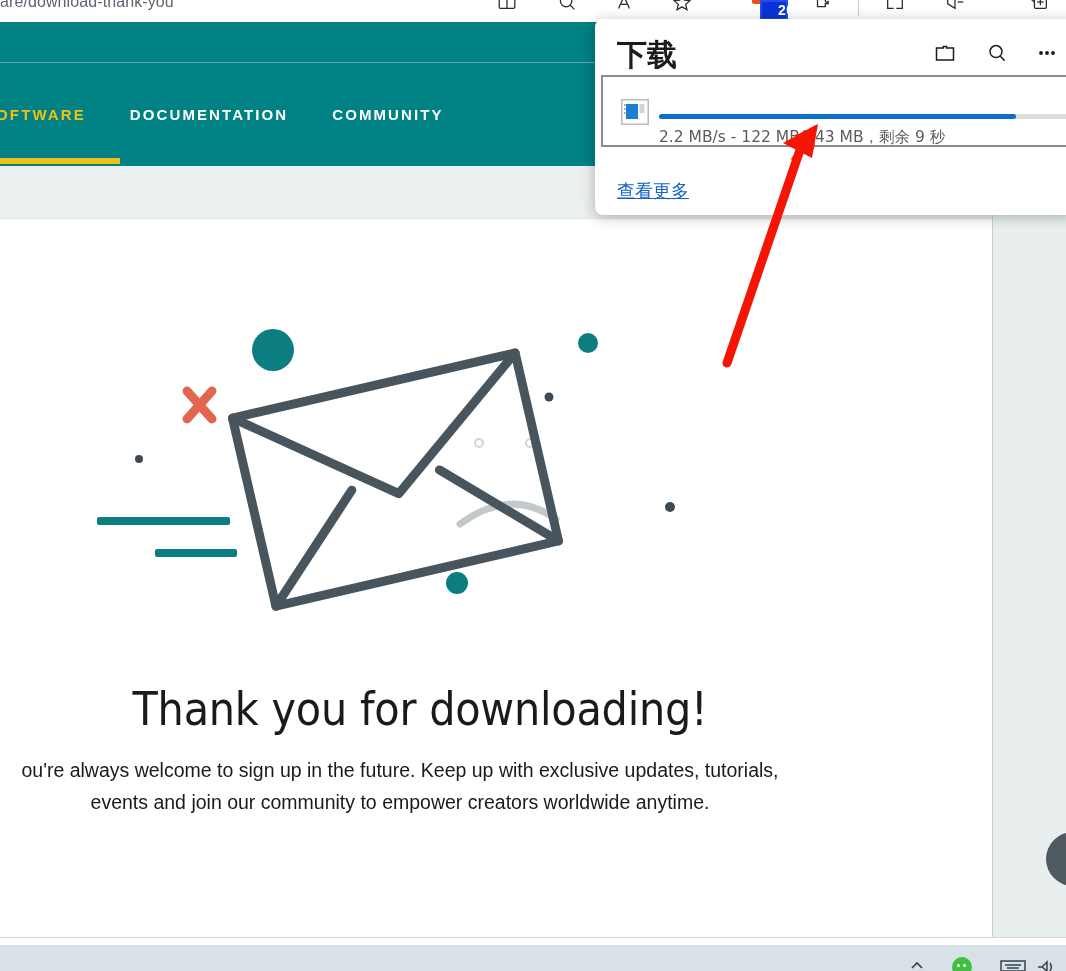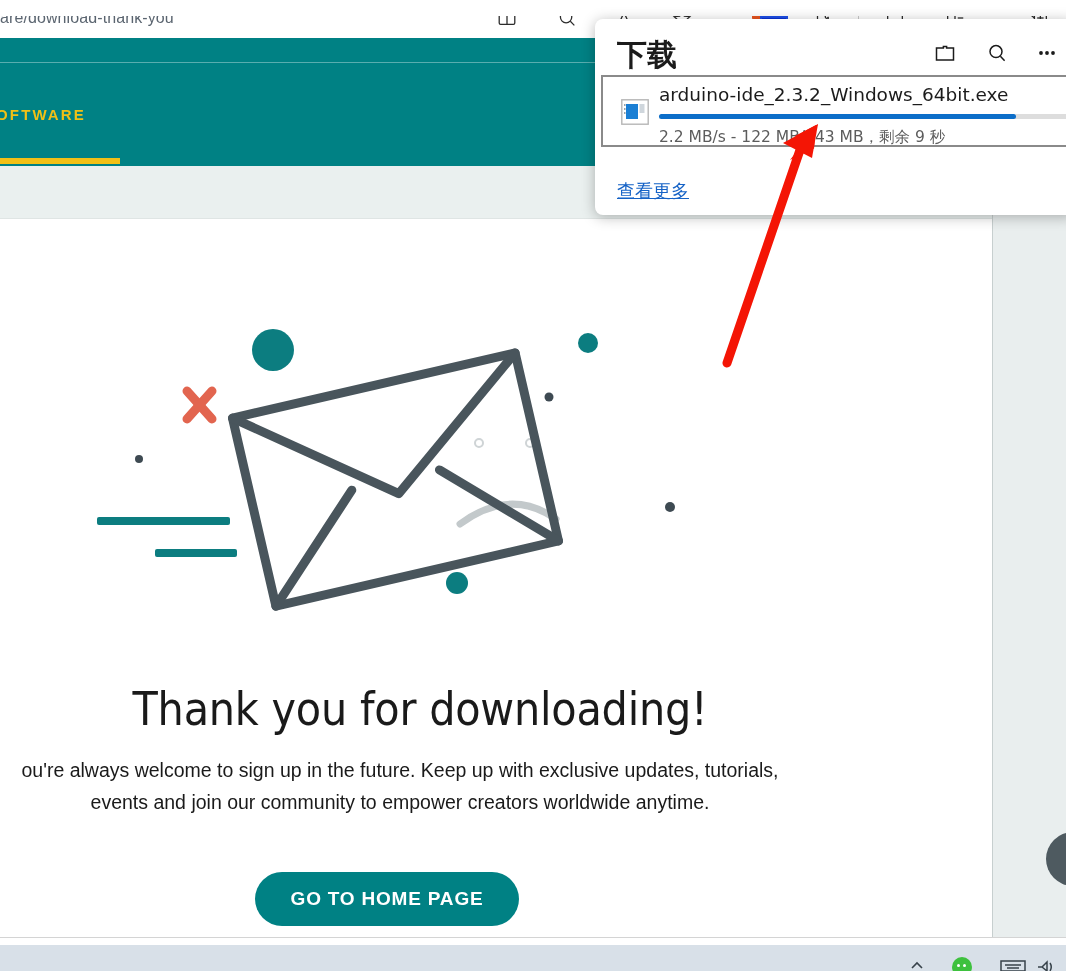--- a/index.html
+++ b/index.html
@@ -6,21 +6,21 @@
   html, body {
     width: 1066px; height: 971px;
     font-family: "Liberation Sans", sans-serif;
     overflow: hidden;
     background: #eef2f2;
   }
   #screen { position: relative; width: 1066px; height: 971px; overflow: hidden; background: #ffffff; }
 
   
   .chrome {
-    position: absolute; left: 0; top: 16px; width: 1066px; height: 22px;
+    position: absolute; left: 0; top: 0; width: 1066px; height: 22px;
     background: #ffffff; overflow: hidden; z-index: 40;
   }
   .chrome-rounded {
     position: absolute; left: -10px; top: -28px; width: 740px; height: 50px;
     background: #ffffff; border-radius: 10px;
   }
   .url-text {
     position: absolute; left: 0; top: -7px;
     font-size: 16px; color: #5b6570; white-space: nowrap;
     letter-spacing: .1px;
@@ -192,20 +192,26 @@
   <div class="right-gutter"></div>
   <div class="gutter-fade"></div>
 
   <div class="site">
 
     <div class="navbar">
       <div class="nav-divider"></div>
       <div class="nav-items">
         <div class="nav-item active" style="margin-left:-16px;">
           <span>SOFTWARE</span>
+        </div>
+        <div class="nav-item" style="margin-left:44px;">
+          <span>DOCUMENTATION</span>
+        </div>
+        <div class="nav-item" style="margin-left:44px;">
+          <span>COMMUNITY</span>
         </div>
       </div>
       <div class="nav-underline"></div>
     </div>
 
     <div class="subbar"></div>
 
     <div class="illus">
       <svg width="992" height="420" viewBox="0 0 992 420" xmlns="http://www.w3.org/2000/svg">
 
@@ -237,23 +243,20 @@
       </svg>
     </div>
 
     <div class="headline">Thank you for downloading!</div>
 
     <div class="body-copy">
       <div>ou're always welcome to sign up in the future. Keep up with exclusive updates, tutorials,</div>
       <div>events and join our community to empower creators worldwide anytime.</div>
     </div>
 
-    <div class="cta-wrap">
-      <button class="cta">GO TO HOME PAGE</button>
-    </div>
   </div>
 
   <div class="fab"></div>
   <div class="page-bottom-edge"></div>
 
   <div class="chrome">
     <div class="chrome-rounded"></div>
     <div class="url-text">are/download-thank-you</div>
 
     <div class="tb-ico" style="left:496px;">
@@ -339,21 +342,20 @@
       <div class="dl-fileicon">
         <svg viewBox="0 0 28 26" xmlns="http://www.w3.org/2000/svg">
           <rect x="0.8" y="0.8" width="26.4" height="24.4" fill="#ffffff" stroke="#b6b6b6" stroke-width="1.4"></rect>
           <rect x="5" y="5" width="12" height="15" fill="#1b7fd4"></rect>
           <rect x="18.5" y="5" width="5" height="9" fill="#cfd6dc"></rect>
           <rect x="3" y="5" width="1.5" height="2" fill="#9aa3aa"></rect>
           <rect x="3" y="9" width="1.5" height="2" fill="#9aa3aa"></rect>
           <rect x="3" y="13" width="1.5" height="2" fill="#9aa3aa"></rect>
         </svg>
       </div>
-      <div class="dl-filename">arduino-ide_2.3.2_Windows_64bit.exe</div>
       <div class="dl-progress-track">
         <div class="dl-progress-fill" id="progfill" style="width: 85%;"></div>
       </div>
       <div class="dl-status">2.2 MB/s - 122 MB/143 MB，剩余 9 秒</div>
     </div>
 
     <div class="dl-more">查看更多</div>
   </div>
 
   <div class="arrow-layer">

